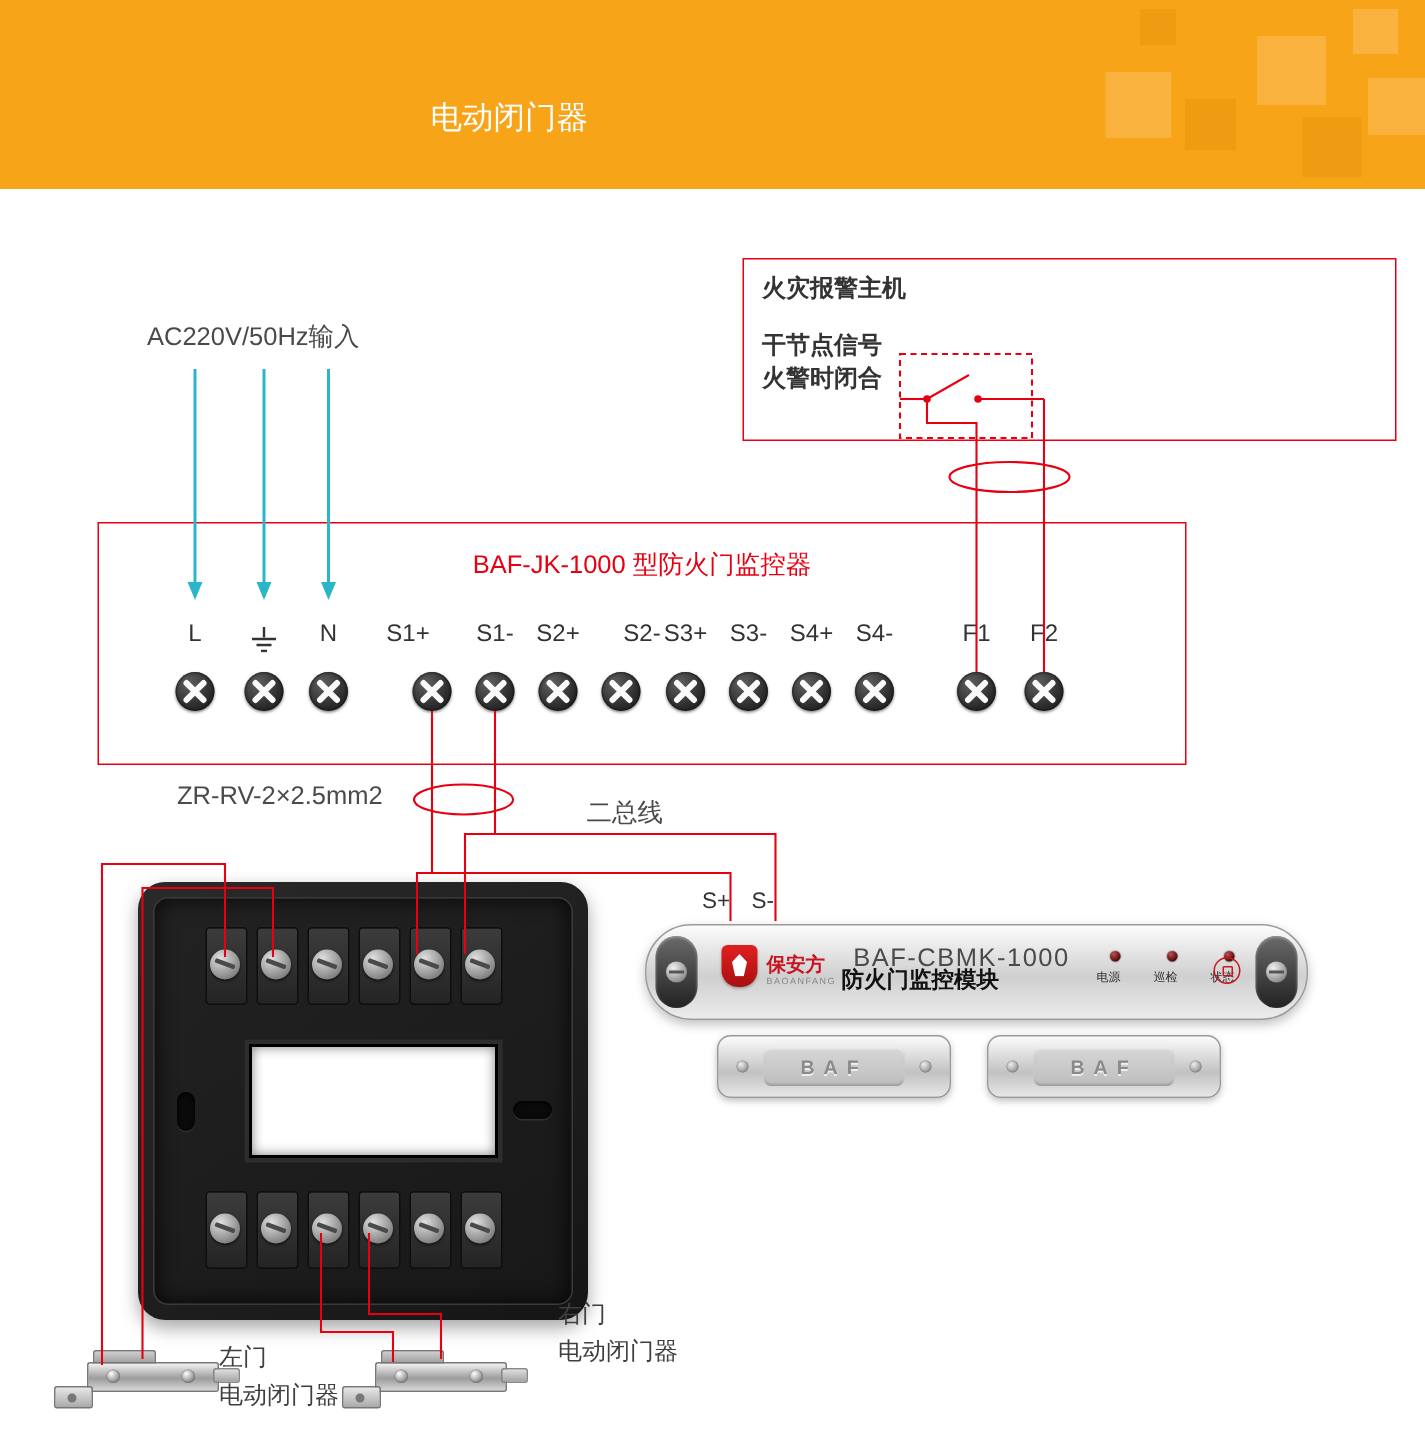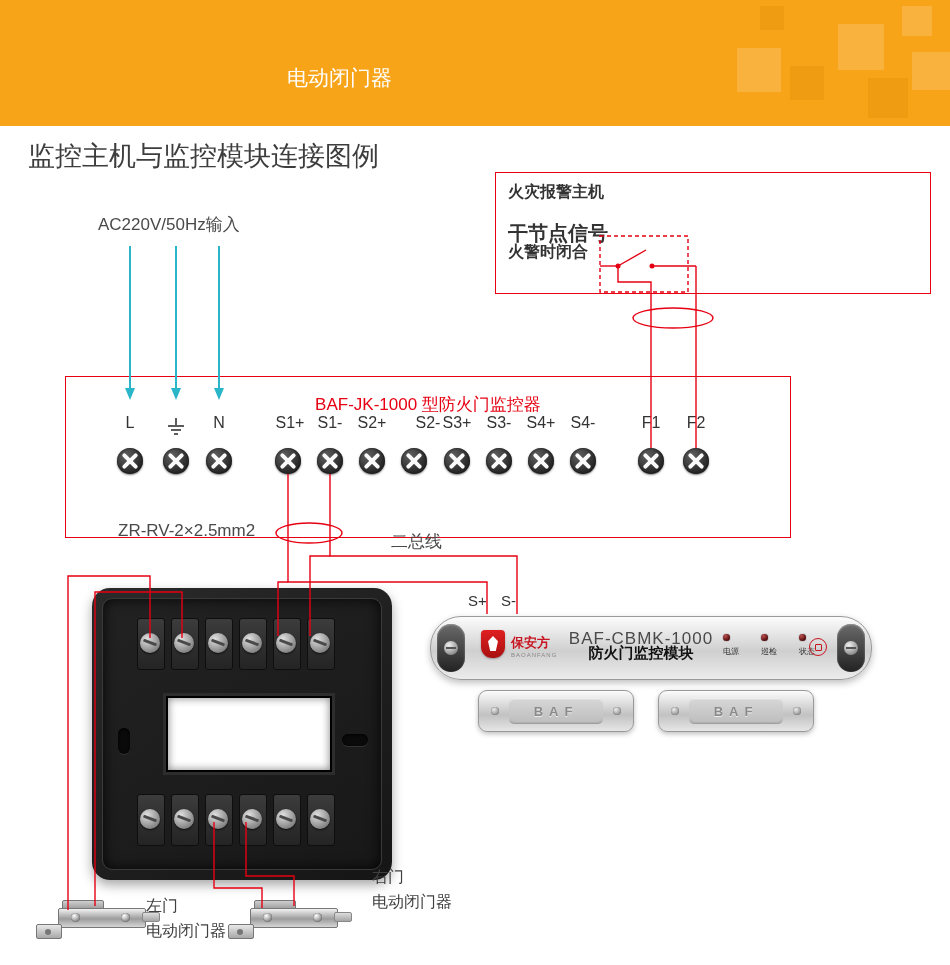--- a/index.html
+++ b/index.html
@@ -25,25 +25,25 @@
   .diag-title{position:absolute;left:28px;top:138px;font-size:27px;color:#3d3d3d;}
   .ac-label{position:absolute;left:98px;top:213px;font-size:17px;color:#4a4a4a;}
   .zr-label{position:absolute;left:118px;top:521px;font-size:17px;color:#4a4a4a;}
   .bus-label{position:absolute;left:391px;top:530px;font-size:17px;color:#4a4a4a;}
   .sp-label{position:absolute;left:468px;top:592px;font-size:15px;color:#333;}
   .sm-label{position:absolute;left:501px;top:592px;font-size:15px;color:#333;}
 
   
   .fire-box{position:absolute;left:495px;top:172px;width:434px;height:120px;border:1px solid #e60012;font-weight:bold;}
   .fire-title{position:absolute;left:12px;top:9px;font-size:16px;color:#333;}
-  .fire-line1{position:absolute;left:12px;top:47px;font-size:20px;color:#333;}
+  .fire-line1{position:absolute;left:12px;top:47px;font-size:16px;color:#333;}
   .fire-line2{position:absolute;left:12px;top:69px;font-size:16px;color:#333;}
 
   
-  .mon-box{position:absolute;left:65px;top:348px;width:724px;height:160px;border:1px solid #e60012;margin-top:28px;}
+  .mon-box{position:absolute;left:65px;top:348px;width:724px;height:160px;border:1px solid #e60012;}
   .mon-title{position:absolute;left:0;top:16px;width:100%;text-align:center;font-size:17px;color:#e60012;}
   .tl{position:absolute;top:414px;transform:translateX(-50%);font-size:16px;color:#333;white-space:nowrap;}
   .tl-gnd{position:absolute;top:418px;transform:translateX(-50%);}
   .screw{position:absolute;top:448px;width:26px;height:26px;margin-left:-13px;border-radius:50%;
          background:radial-gradient(circle at 35% 30%,#606060,#2a2a2a 65%,#1c1c1c);
          box-shadow:0 1px 2px rgba(0,0,0,.5),inset 0 0 2px #000;}
   .screw i{position:absolute;left:50%;top:50%;width:20px;height:4px;margin:-2px 0 0 -10px;
            background:#fafafa;border-radius:2px;display:block;}
   .screw i.a{transform:rotate(45deg);} .screw i.b{transform:rotate(-45deg);}
 
@@ -80,24 +80,24 @@
         background:radial-gradient(circle at 35% 30%,#f0f0f0,#9f9f9f 60%,#666);}
   .cap-screw::after{content:"";position:absolute;left:2px;top:6px;width:10px;height:2px;background:#555;}
   .smod-logo{position:absolute;left:50px;top:13px;width:24px;height:28px;border-radius:4px 4px 11px 11px;
         background:linear-gradient(#e02020,#a81010);box-shadow:0 1px 2px rgba(0,0,0,.3);}
   .smod-logo::after{content:"";position:absolute;left:7px;top:6px;width:10px;height:15px;background:#fff;
         clip-path:polygon(50% 0,100% 35%,78% 100%,22% 100%,0 35%);}
   .smod-brand{position:absolute;left:80px;top:17px;font-size:13px;font-weight:bold;color:#c81420;}
   .smod-brand-sub{position:absolute;left:80px;top:35px;font-size:6px;color:#888;letter-spacing:1px;}
   .smod-model{position:absolute;left:130px;top:12px;width:160px;text-align:center;font-size:17px;
         color:#4a4a4a;letter-spacing:1px;}
-  .smod-name{position:absolute;left:130px;top:27px;width:160px;text-align:center;font-size:15px;
+  .smod-name{position:absolute;left:130px;top:27px;width:160px;font-size:15px;
         font-weight:bold;color:#111;}
   .leds{position:absolute;left:292px;top:17px;display:flex;gap:14px;}
-  .led{display:flex;flex-direction:column;align-items:flex-start;width:24px;}
+  .led{display:flex;flex-direction:column;align-items:flex-end;width:24px;}
   .led-dot{width:7px;height:7px;border-radius:50%;
         background:radial-gradient(circle at 35% 30%,#c05050,#500a0a 70%);box-shadow:0 0 1px #000;}
   .led-label{margin-top:5px;font-size:8px;color:#333;white-space:nowrap;}
   .smod-icon{position:absolute;right:44px;top:21px;width:16px;height:16px;border:1.5px solid #c81420;border-radius:50%;}
   .smod-icon::after{content:"";position:absolute;left:4.5px;top:4.5px;width:5px;height:5px;
         border:1.5px solid #c81420;border-radius:1px;}
 
   
   .bracket{position:absolute;width:154px;height:40px;border-radius:9px;
         background:linear-gradient(180deg,#fbfbfb,#c2c2c2 60%,#e6e6e6);
@@ -142,21 +142,20 @@
     <div class="sq sq1"></div>
     <div class="sq sq2 dark"></div>
     <div class="sq sq3"></div>
     <div class="sq sq4 dark"></div>
     <div class="sq sq5"></div>
     <div class="sq sq6"></div>
     <div class="sq sq7 dark"></div>
     <div class="hdr-product">电动闭门器</div>
   </div>
 
-  <div class="diag-title">监控主机与监控模块连接图例</div>
   <div class="ac-label">AC220V/50Hz输入</div>
 
   <div class="fire-box">
     <div class="fire-title">火灾报警主机</div>
     <div class="fire-line1">干节点信号</div>
     <div class="fire-line2">火警时闭合</div>
   </div>
 
   <div class="mon-box">
     <div class="mon-title">BAF-JK-1000 型防火门监控器</div>
@@ -167,21 +166,21 @@
     <svg width="18" height="17" viewBox="0 0 18 17">
       <g stroke="#333" stroke-width="1.6" fill="none">
         <line x1="9" y1="0" x2="9" y2="7"></line>
         <line x1="1" y1="8" x2="17" y2="8"></line>
         <line x1="4" y1="12" x2="14" y2="12"></line>
         <line x1="7" y1="16" x2="11" y2="16"></line>
       </g>
     </svg>
   </span>
   <span class="tl" style="left:219px">N</span>
-  <span class="tl" style="left:290px">S1+</span>
+  <span class="tl" style="left:272px">S1+</span>
   <span class="tl" style="left:330px">S1-</span>
   <span class="tl" style="left:372px">S2+</span>
   <span class="tl" style="left:428px">S2-</span>
   <span class="tl" style="left:457px">S3+</span>
   <span class="tl" style="left:499px">S3-</span>
   <span class="tl" style="left:541px">S4+</span>
   <span class="tl" style="left:583px">S4-</span>
   <span class="tl" style="left:651px">F1</span>
   <span class="tl" style="left:696px">F2</span>
 

